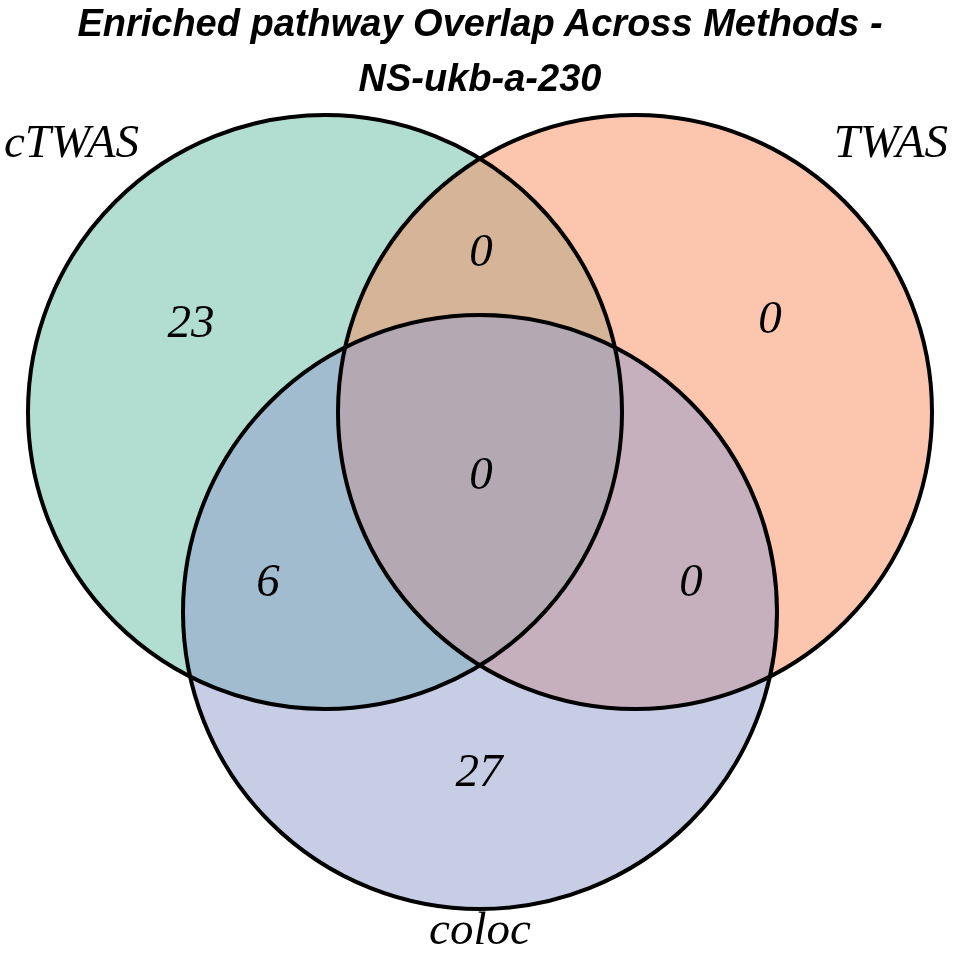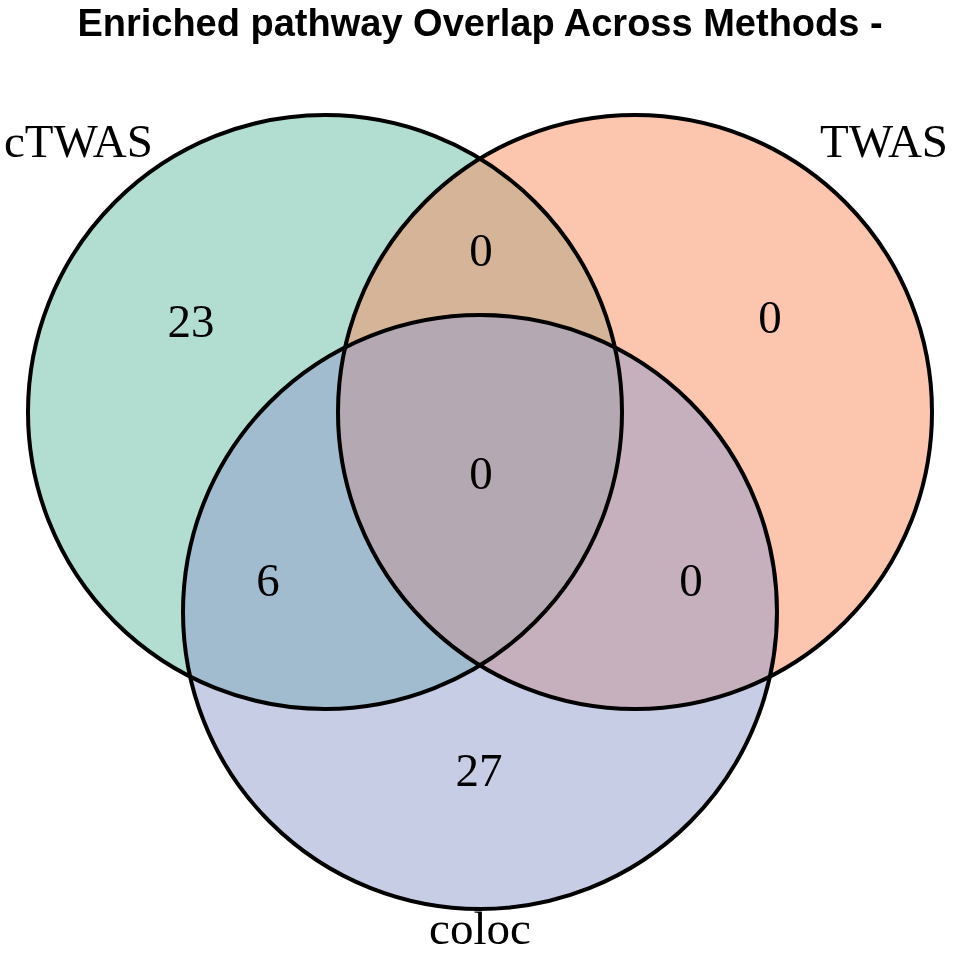--- a/index.html
+++ b/index.html
@@ -6,20 +6,21 @@
     margin: 0;
     padding: 0;
     background: #ffffff;
   }
   .stage {
     position: relative;
     width: 960px;
     height: 960px;
     background: #ffffff;
     overflow: hidden;
+    font-style: italic;
   }
   .title {
     position: absolute;
     top: -4px;
     left: 0;
     width: 960px;
     text-align: center;
     font-family: "Liberation Sans", sans-serif;
     font-weight: bold;
     font-size: 38px;
@@ -45,20 +46,21 @@
     fill: #000000;
   }
 </style>
 </head>
 <body>
 
 <div class="stage">
 
   <div class="title">
     <div>Enriched pathway Overlap Across Methods -</div>
+    <div>NS-ukb-a-230</div>
   </div>
 
   <svg class="venn-svg" width="960" height="960" viewBox="0 0 960 960">
 
     <g>
       <circle class="venn-fill" cx="325" cy="412" r="297" fill="#65bba3"></circle>
       <circle class="venn-fill" cx="635" cy="412" r="297" fill="#f98b5d"></circle>
       <circle class="venn-fill" cx="480" cy="612" r="297" fill="#919bcd"></circle>
     </g>
 

